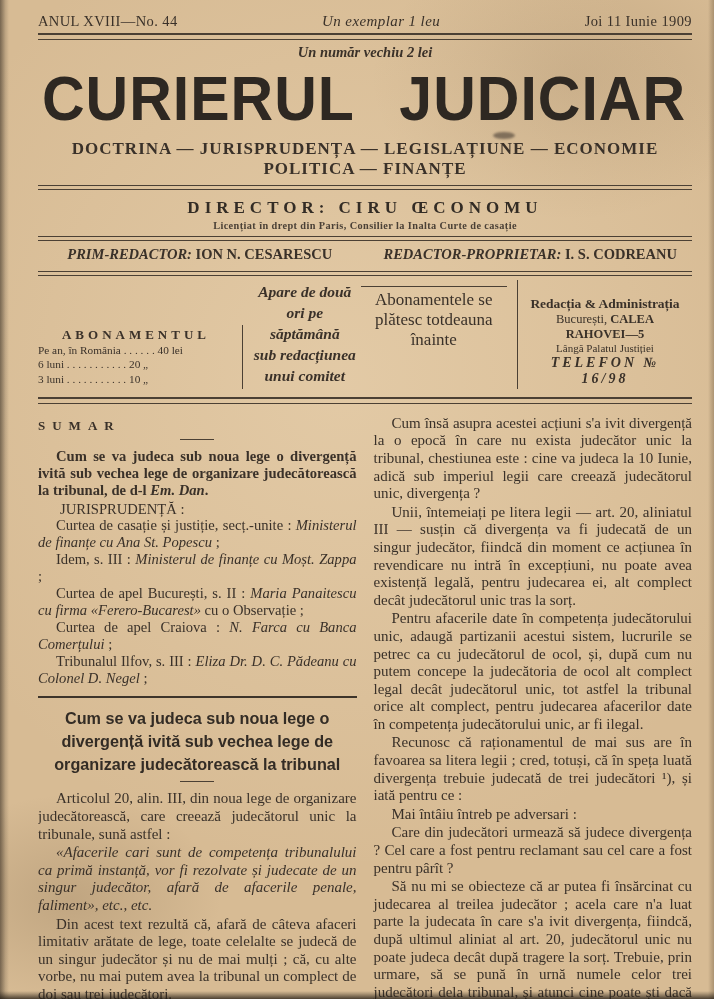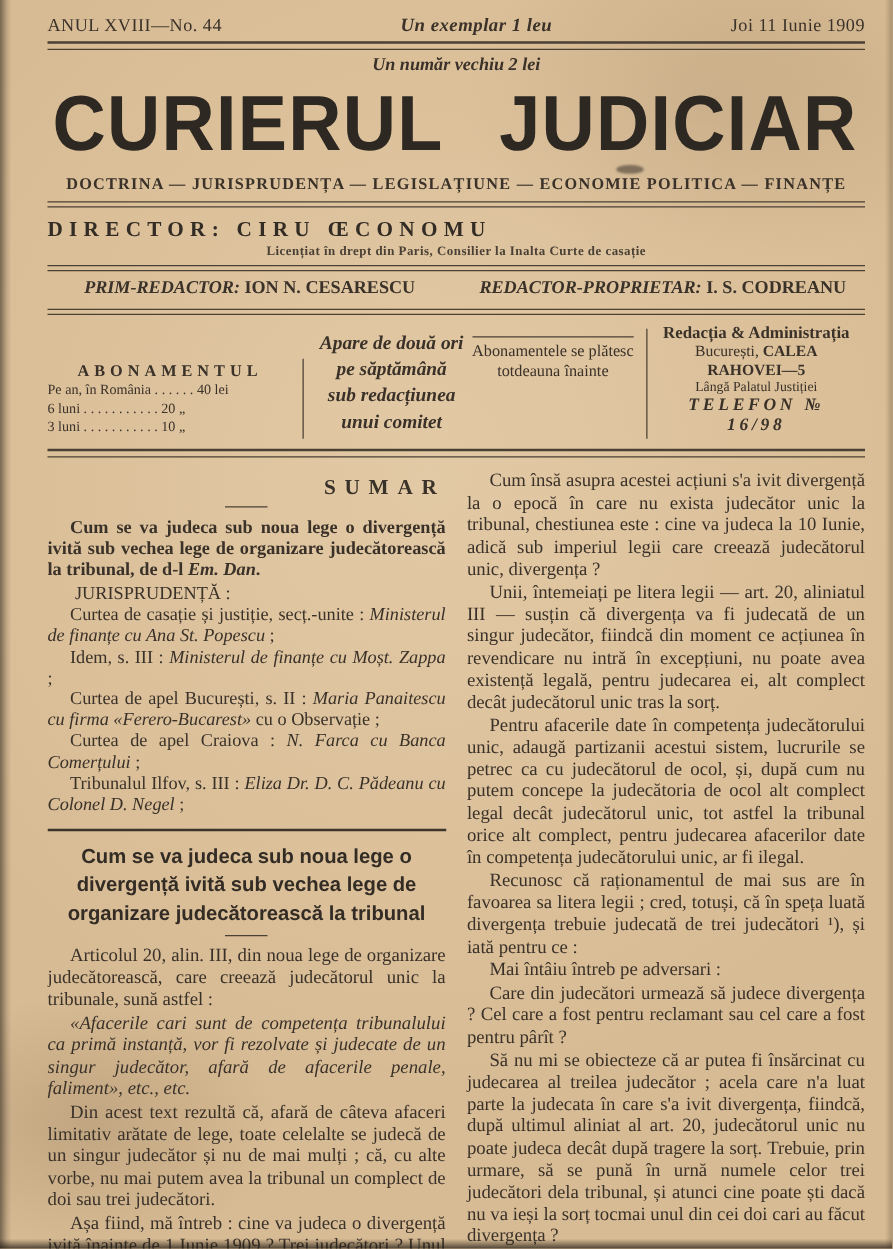--- a/index.html
+++ b/index.html
@@ -17,67 +17,67 @@
   .edge-left{position:absolute;left:0;top:0;bottom:0;width:9px;
     background:linear-gradient(90deg, rgba(40,32,24,.55), rgba(40,32,24,.15) 60%, rgba(40,32,24,0));pointer-events:none;}
   .edge-bottom{position:absolute;left:0;right:0;bottom:0;height:8px;
     background:linear-gradient(0deg, rgba(30,24,18,.75), rgba(30,24,18,.2) 70%, rgba(30,24,18,0));pointer-events:none;}
   .edge-right{position:absolute;right:0;top:0;bottom:0;width:6px;
     background:linear-gradient(270deg, rgba(90,72,50,.35), rgba(90,72,50,0));pointer-events:none;}
   .inner{position:relative;padding:0 22px 0 38px;}
 
   
   .topbar{display:flex;justify-content:space-between;align-items:baseline;padding-top:13px;font-size:14.5px;letter-spacing:.4px;}
-  .topbar .center{font-style:italic;font-weight:bold;font-size:15px;}
+  .topbar .center{font-style:italic;font-weight:normal;font-size:15px;}
   .rule-double{height:4px;border-top:2px solid #4b4034;border-bottom:1px solid #4b4034;margin-top:3px;}
   .rule-double.thin{height:3px;border-top:1px solid #4b4034;}
   .old-price{text-align:center;font-style:italic;font-weight:bold;font-size:14.5px;margin-top:4px;}
 
   
   .masthead{display:flex;justify-content:space-between;align-items:baseline;padding:6px 6px 0 4px;
     font-family:"Liberation Sans", sans-serif;font-weight:700;font-size:59px;color:#2e2822;
     letter-spacing:1px;line-height:1.02;transform:scaleY(1.06);transform-origin:top;}
-  .subtitle{text-align:center;font-weight:bold;font-size:13px;letter-spacing:1px;margin-top:12px;position:relative;}
+  .subtitle{text-align:center;font-weight:bold;font-size:17px;letter-spacing:1px;margin-top:12px;position:relative;}
   .smudge{position:absolute;left:455px;top:-7px;width:22px;height:7px;background:rgba(58,49,41,.55);
     border-radius:50%;filter:blur(1px);}
-  .director{ font-size:17px;font-weight:bold;letter-spacing:5px;margin-top:8px;color:#332c25;}
+  .director{ text-align:center;font-size:17px;font-weight:bold;letter-spacing:5px;margin-top:8px;color:#332c25;}
   .director .label{letter-spacing:5px;}
   .creds{text-align:center;font-size:10.3px;font-weight:bold;letter-spacing:.4px;margin-top:2px;color:#4a4036;}
 
   .redactor-row{display:flex;align-items:center;padding:3px 0;}
   .redactor-cell{flex:1;text-align:center;font-size:14.5px;padding:2px 0;}
   .redactor-cell .lbl{font-style:italic;font-weight:bold;}
   .redactor-cell .nm{font-weight:bold;}
   .dbl-bar{width:1px;border-left:1.6px solid #4b4034;border-right:1.6px solid #4b4034;margin:2px 2px;}
 
   
   .infobox{display:flex;align-items:flex-end;padding:4px 0 5px 0;}
   .ib-col{padding:2px 8px;}
   .ib-sub{flex:0 0 196px;border-right:1px solid #4b4034;padding-left:0;}
   .ib-mid{flex:0 0 258px;border-right:1px solid #4b4034;display:flex;flex-direction:row;justify-content:space-between;}
   .ib-con{flex:1;}
   .ib-title{text-align:center;font-weight:bold;font-size:13px;letter-spacing:4px;}
   .ib-line{font-size:11.3px;line-height:1.3;white-space:nowrap;}
   .ib-freq{font-weight:bold;font-style:italic;font-size:15.5px;text-align:center;line-height:1.35;}
   .ib-rule{border-top:1px solid #4b4034;margin:4px 2px 3px 2px;}
-  .ib-note{font-size:13px;text-align:center;}
+  .ib-note{font-size:17px;text-align:center;}
   .ib-c1{font-weight:bold;font-size:13.5px;text-align:center;}
   .ib-c2{font-size:12.5px;text-align:center;font-weight:bold;}
   .ib-c2 .light{font-weight:normal;}
   .ib-c3{font-size:11px;text-align:center;}
   .ib-c4{font-weight:bold;font-style:italic;font-size:14px;text-align:center;letter-spacing:3px;margin-top:1px;}
 
   
   .columns{display:flex;gap:17px;margin-top:10px;height:706px;overflow:hidden;}
   .col{flex:1;min-width:0;}
   .col p{margin:0;font-size:15px;line-height:17.6px;text-align:justify;text-indent:18px;}
   .col p.noindent{text-indent:0;}
   .col p.italic{font-style:italic;}
 
-  .sumar-title{text-align:right;font-size:17px;letter-spacing:7px;font-weight:bold;margin-top:4px;}
+  .sumar-title{text-align:left;font-size:13px;letter-spacing:7px;font-weight:bold;margin-top:4px;}
   .short-rule{width:34px;border-top:1.3px solid #4b4034;margin:5px auto 8px auto;}
   .sumar p{font-size:14.6px;line-height:16.9px;}
   .sumar .lead{font-weight:bold;}
   .sumar .jur{text-indent:22px;margin-top:2px;}
   .heavy-rule{border-top:2.6px solid #3d342a;margin:10px 0 9px 0;}
 
   .headline{font-family:"Liberation Sans", sans-serif;font-weight:700;font-size:16.2px;line-height:1.42;
     text-align:center;color:#332c25;margin:2px 2px 0 2px;}
   .article-body p{margin-top:1px;}
   i{font-style:italic;}

